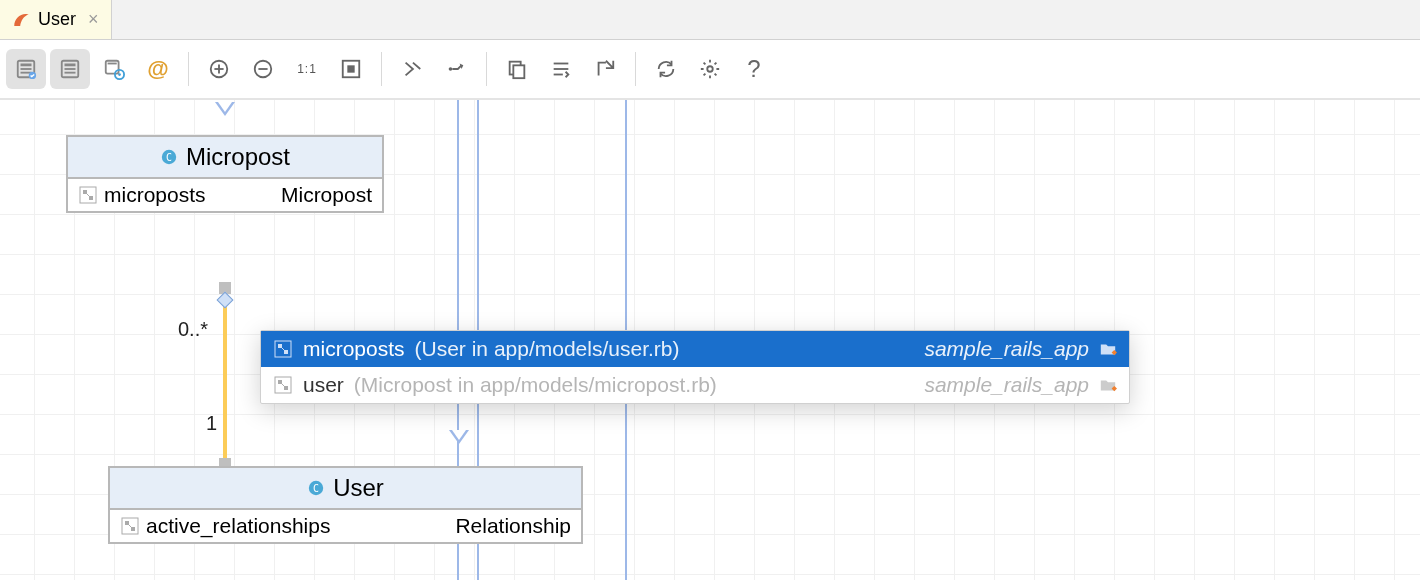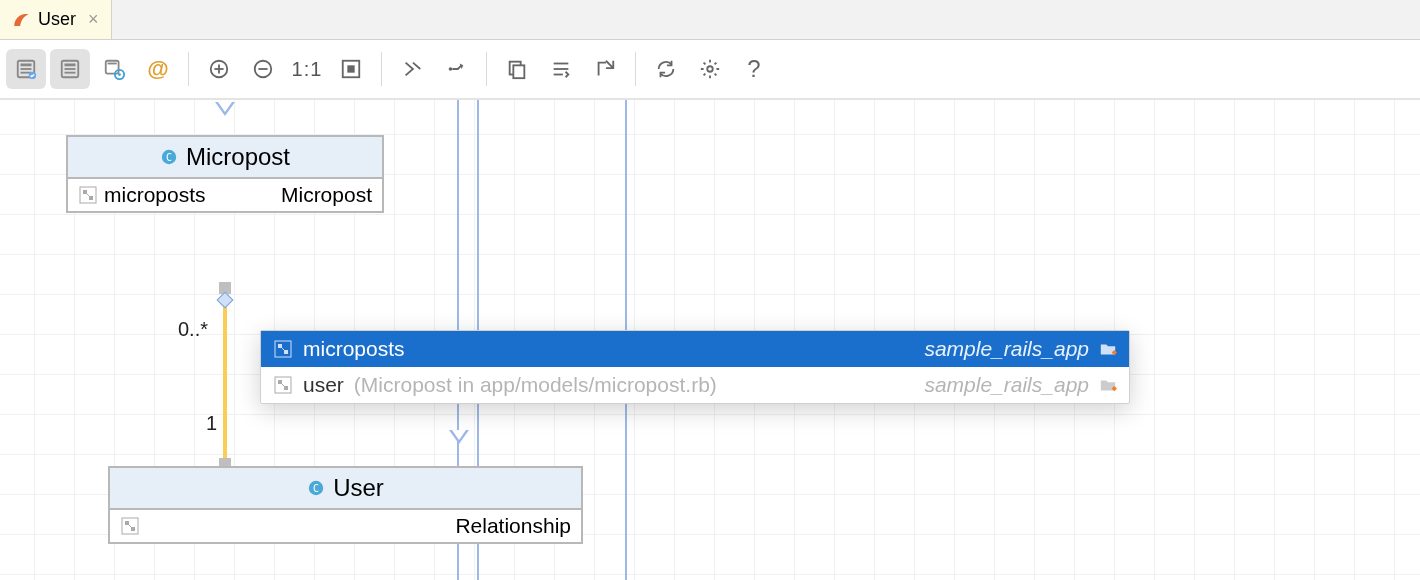--- a/index.html
+++ b/index.html
@@ -48,21 +48,21 @@
       border-radius: 6px;
       font-size: 16px;
       color: #555;
       cursor: pointer;
     }
     .tb-btn.active { background: #e2e2e2; }
     .tb-sep {
       width: 1px; height: 34px; background: #d9d9d9; margin: 0 6px;
     }
     .tb-icon { width: 22px; height: 22px; }
-    .tb-text { font-size: 20px; color: #555; letter-spacing: 1px; }
+    .tb-text { font-size: 12px; color: #555; letter-spacing: 1px; }
 
     
     .canvas {
       position: relative;
       width: 100%;
       height: calc(100% - 100px);
       background-image:
         linear-gradient(#f0f0f0 1px, transparent 1px),
         linear-gradient(90deg, #f0f0f0 1px, transparent 1px);
       background-size: 40px 40px;
@@ -351,36 +351,38 @@
     <div class="entity-row">
       <span class="row-left">
           <span class="row-icon">
             <svg viewBox="0 0 20 20">
               <rect x="2" y="2" width="16" height="16" fill="none" stroke="#aaa"></rect>
               <rect x="5" y="5" width="4" height="4" fill="#aaa"></rect>
               <rect x="11" y="11" width="4" height="4" fill="#aaa"></rect>
               <line x1="9" y1="9" x2="11" y2="11" stroke="#aaa"></line>
             </svg>
           </span>
+          <span>active_relationships</span>
         </span>
       <span>Relationship</span>
     </div>
   </div>
 
   <div class="popup">
     <div class="popup-row selected">
       <span class="p-icon">
           <svg viewBox="0 0 20 20">
             <rect x="2" y="2" width="16" height="16" fill="none" stroke="#cfe0f7"></rect>
             <rect x="5" y="5" width="4" height="4" fill="#cfe0f7"></rect>
             <rect x="11" y="11" width="4" height="4" fill="#cfe0f7"></rect>
             <line x1="9" y1="9" x2="11" y2="11" stroke="#cfe0f7"></line>
           </svg>
         </span>
       <span class="popup-name">microposts</span>
+      <span class="popup-loc">(User in app/models/user.rb)</span>
       <span class="popup-project">sample_rails_app</span>
       <span class="popup-dir-icon">
           <svg viewBox="0 0 20 20">
             <path d="M2 5h6l2 2h8v9H2z" fill="#cfe0f7"></path>
             <path d="M14 14l3-3 3 3-3 3z" fill="#f08030"></path>
           </svg>
         </span>
     </div>
     <div class="popup-row">
       <span class="p-icon">

